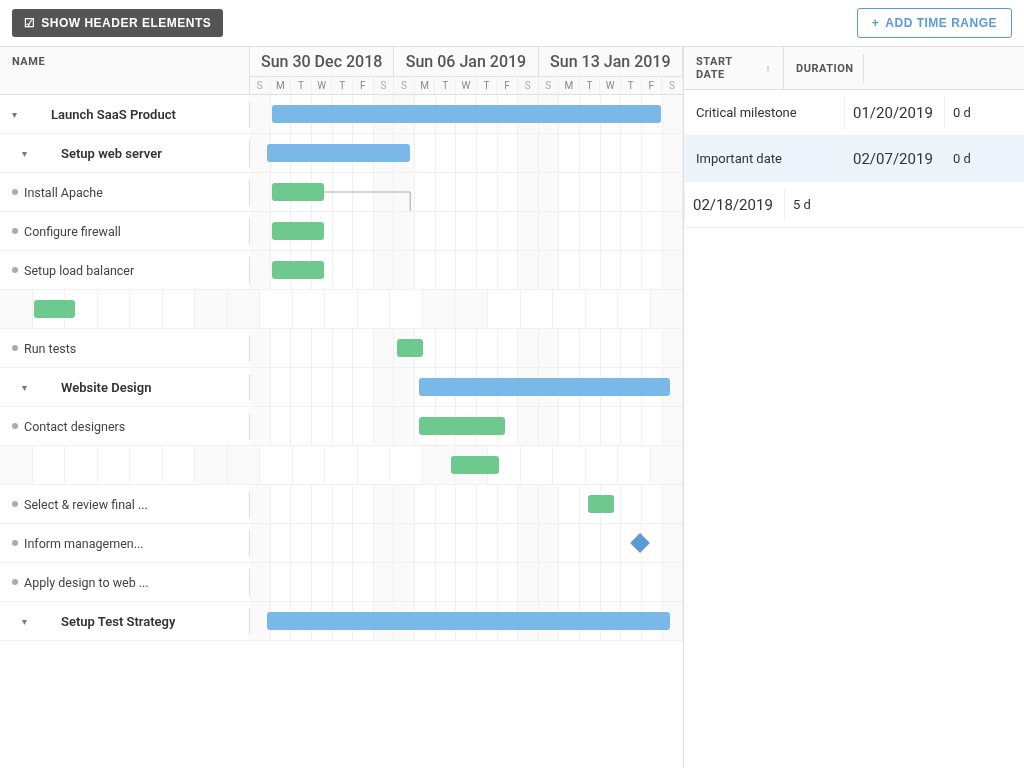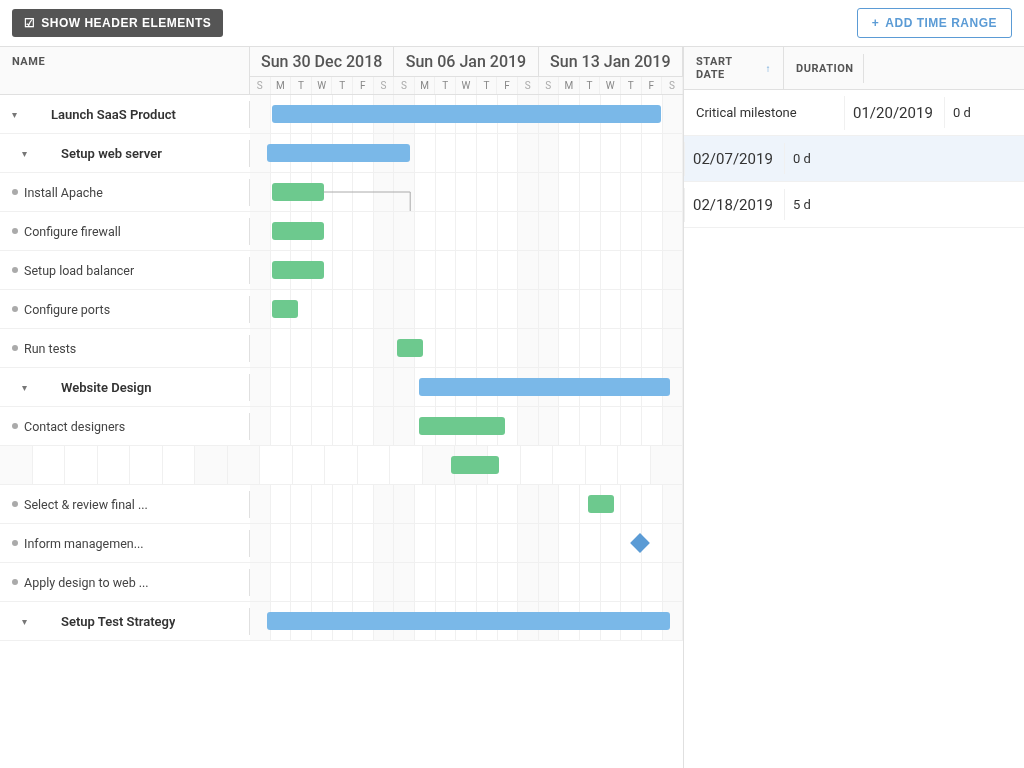--- a/index.html
+++ b/index.html
@@ -336,24 +336,20 @@
                 <div class="grid-col"></div>
                 <div class="grid-col"></div>
                 <div class="grid-col"></div>
                 <div class="grid-col weekend"></div>
             </div>
             <div class="bar green" style="left:5%; width:12%;"></div>
           </div>
         </div>
 
         <div class="gantt-row">
-          <div class="name-cell task-row">
-            <span class="bullet"></span>
-            <span class="label">Configure ports</span>
-          </div>
           <div class="timeline-cell">
             <div class="grid-lines">
               <div class="grid-col weekend"></div>
                 <div class="grid-col"></div>
                 <div class="grid-col"></div>
                 <div class="grid-col"></div>
                 <div class="grid-col"></div>
                 <div class="grid-col"></div>
                 <div class="grid-col weekend"></div>
               <div class="grid-col weekend"></div>
@@ -649,20 +645,21 @@
 
       <div class="tr-body">
 
         <div class="tr-row">
           <div class="tr-name-cell">Critical milestone</div>
           <div class="tr-start-cell">01/20/2019</div>
           <div class="tr-dur-cell">0 d</div>
         </div>
 
         <div class="tr-row selected">
+          <div class="tr-name-cell">Important date</div>
           <div class="tr-start-cell">02/07/2019</div>
           <div class="tr-dur-cell">0 d</div>
         </div>
 
         <div class="tr-row">
           <div class="tr-start-cell">02/18/2019</div>
           <div class="tr-dur-cell">5 d</div>
         </div>
 
       </div>

